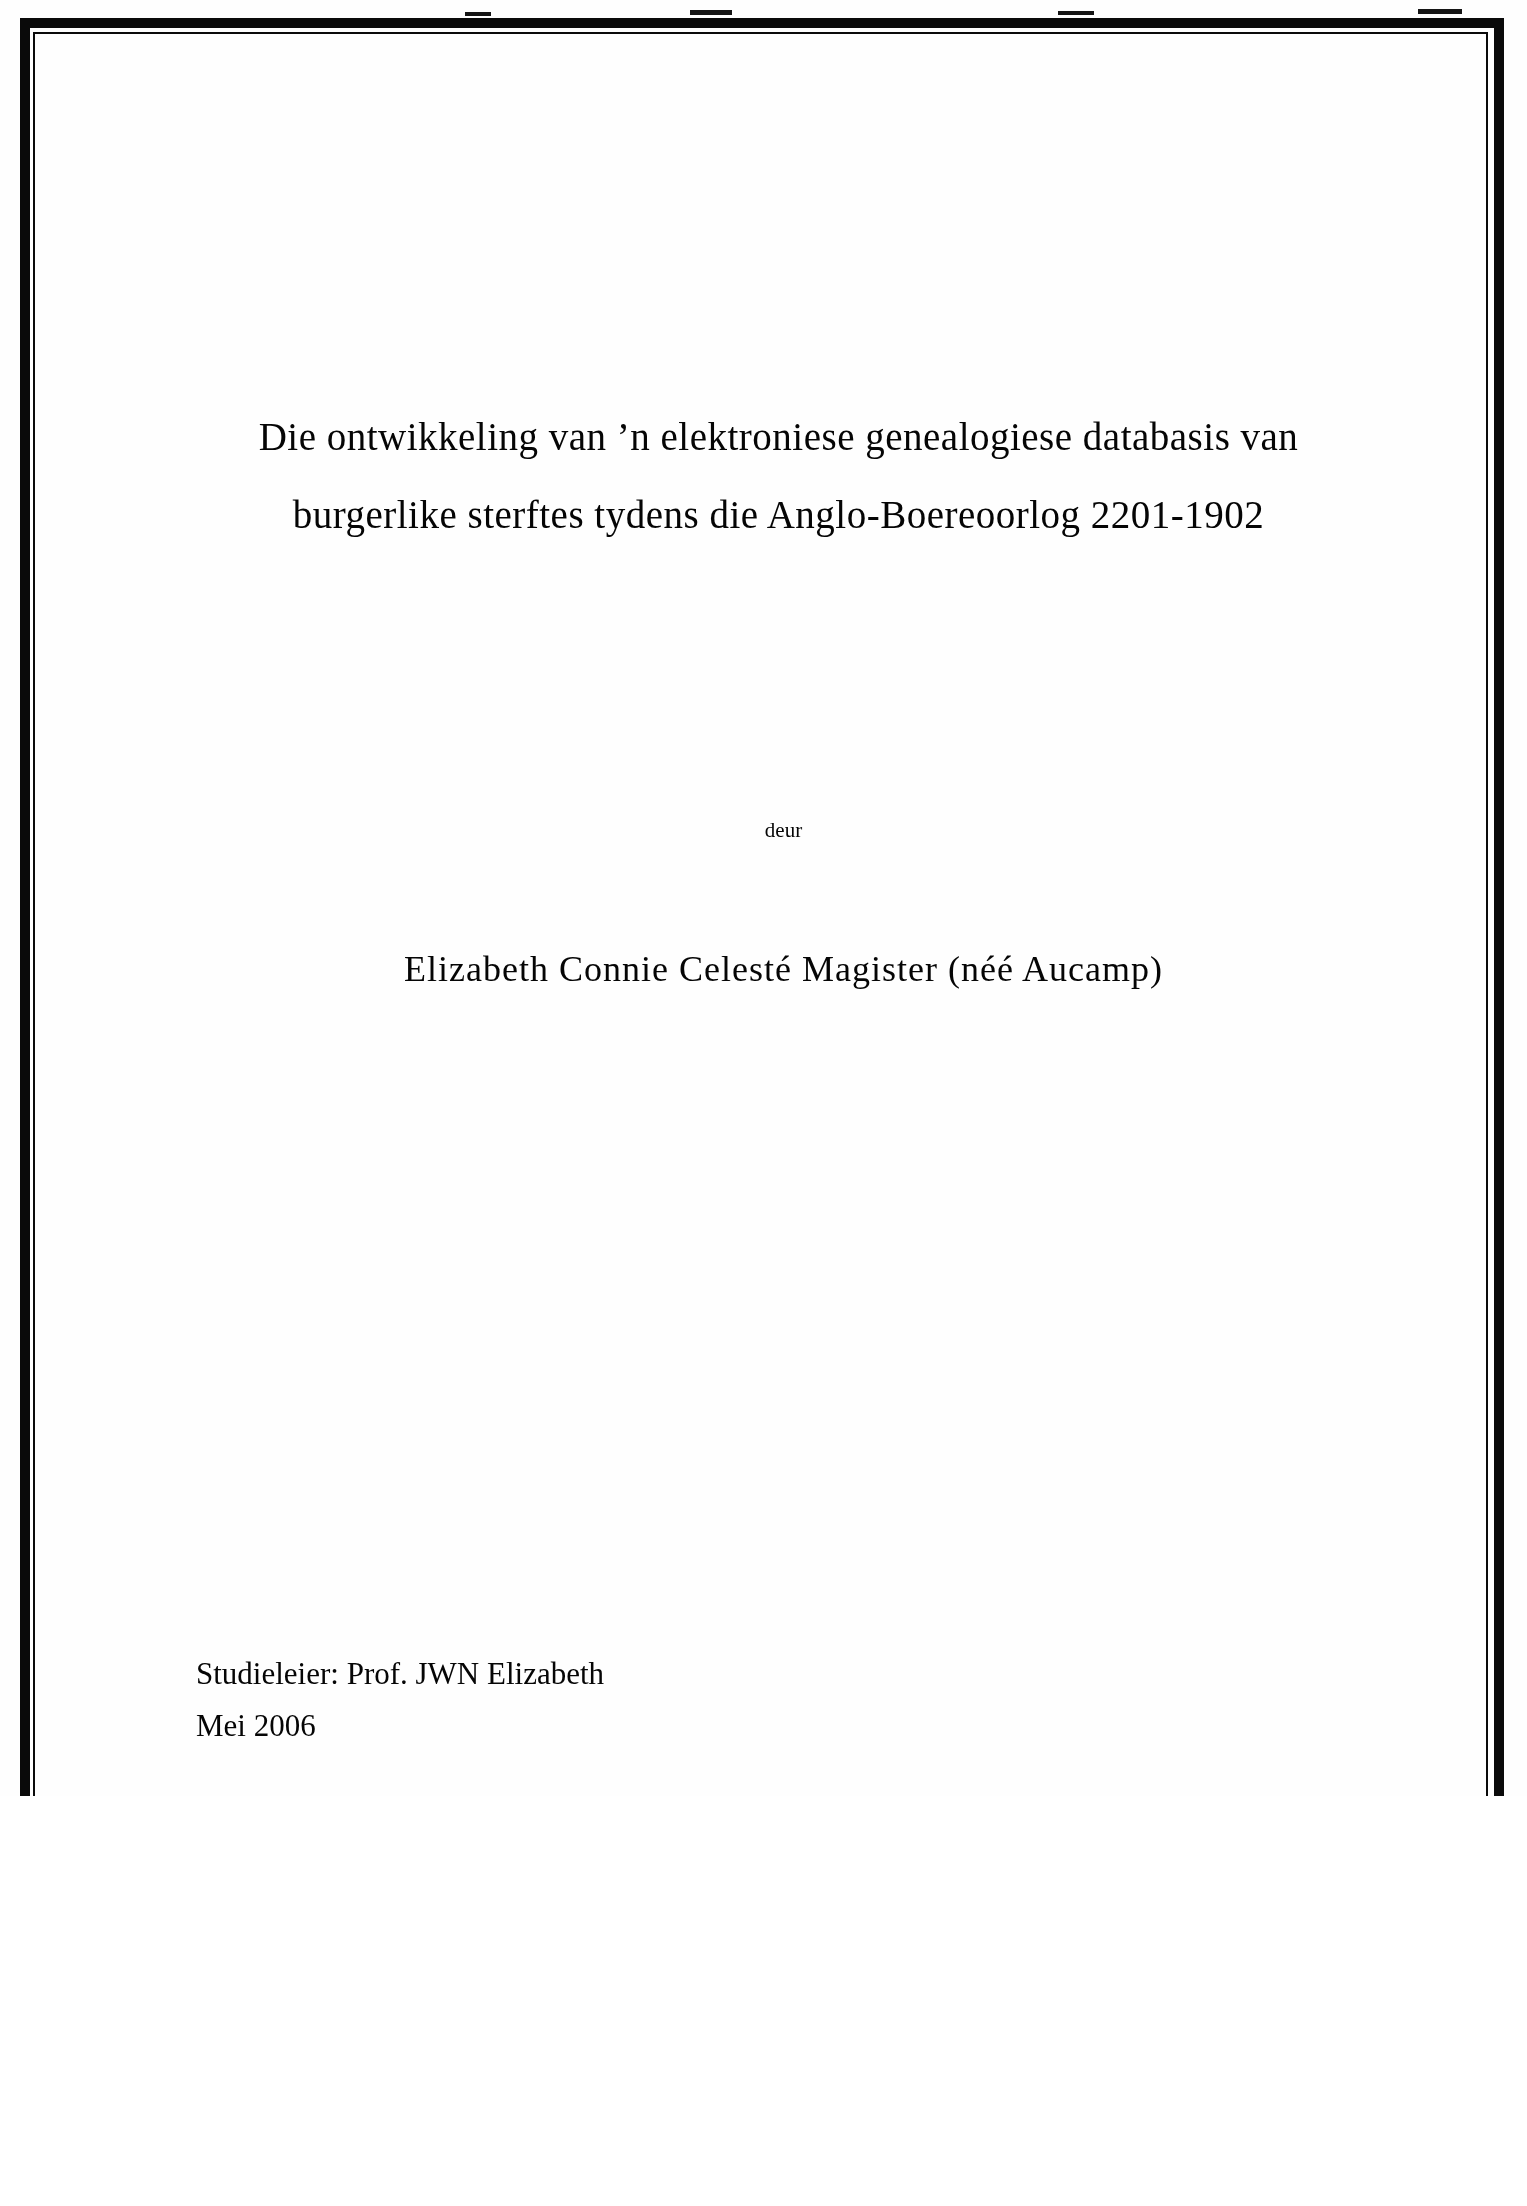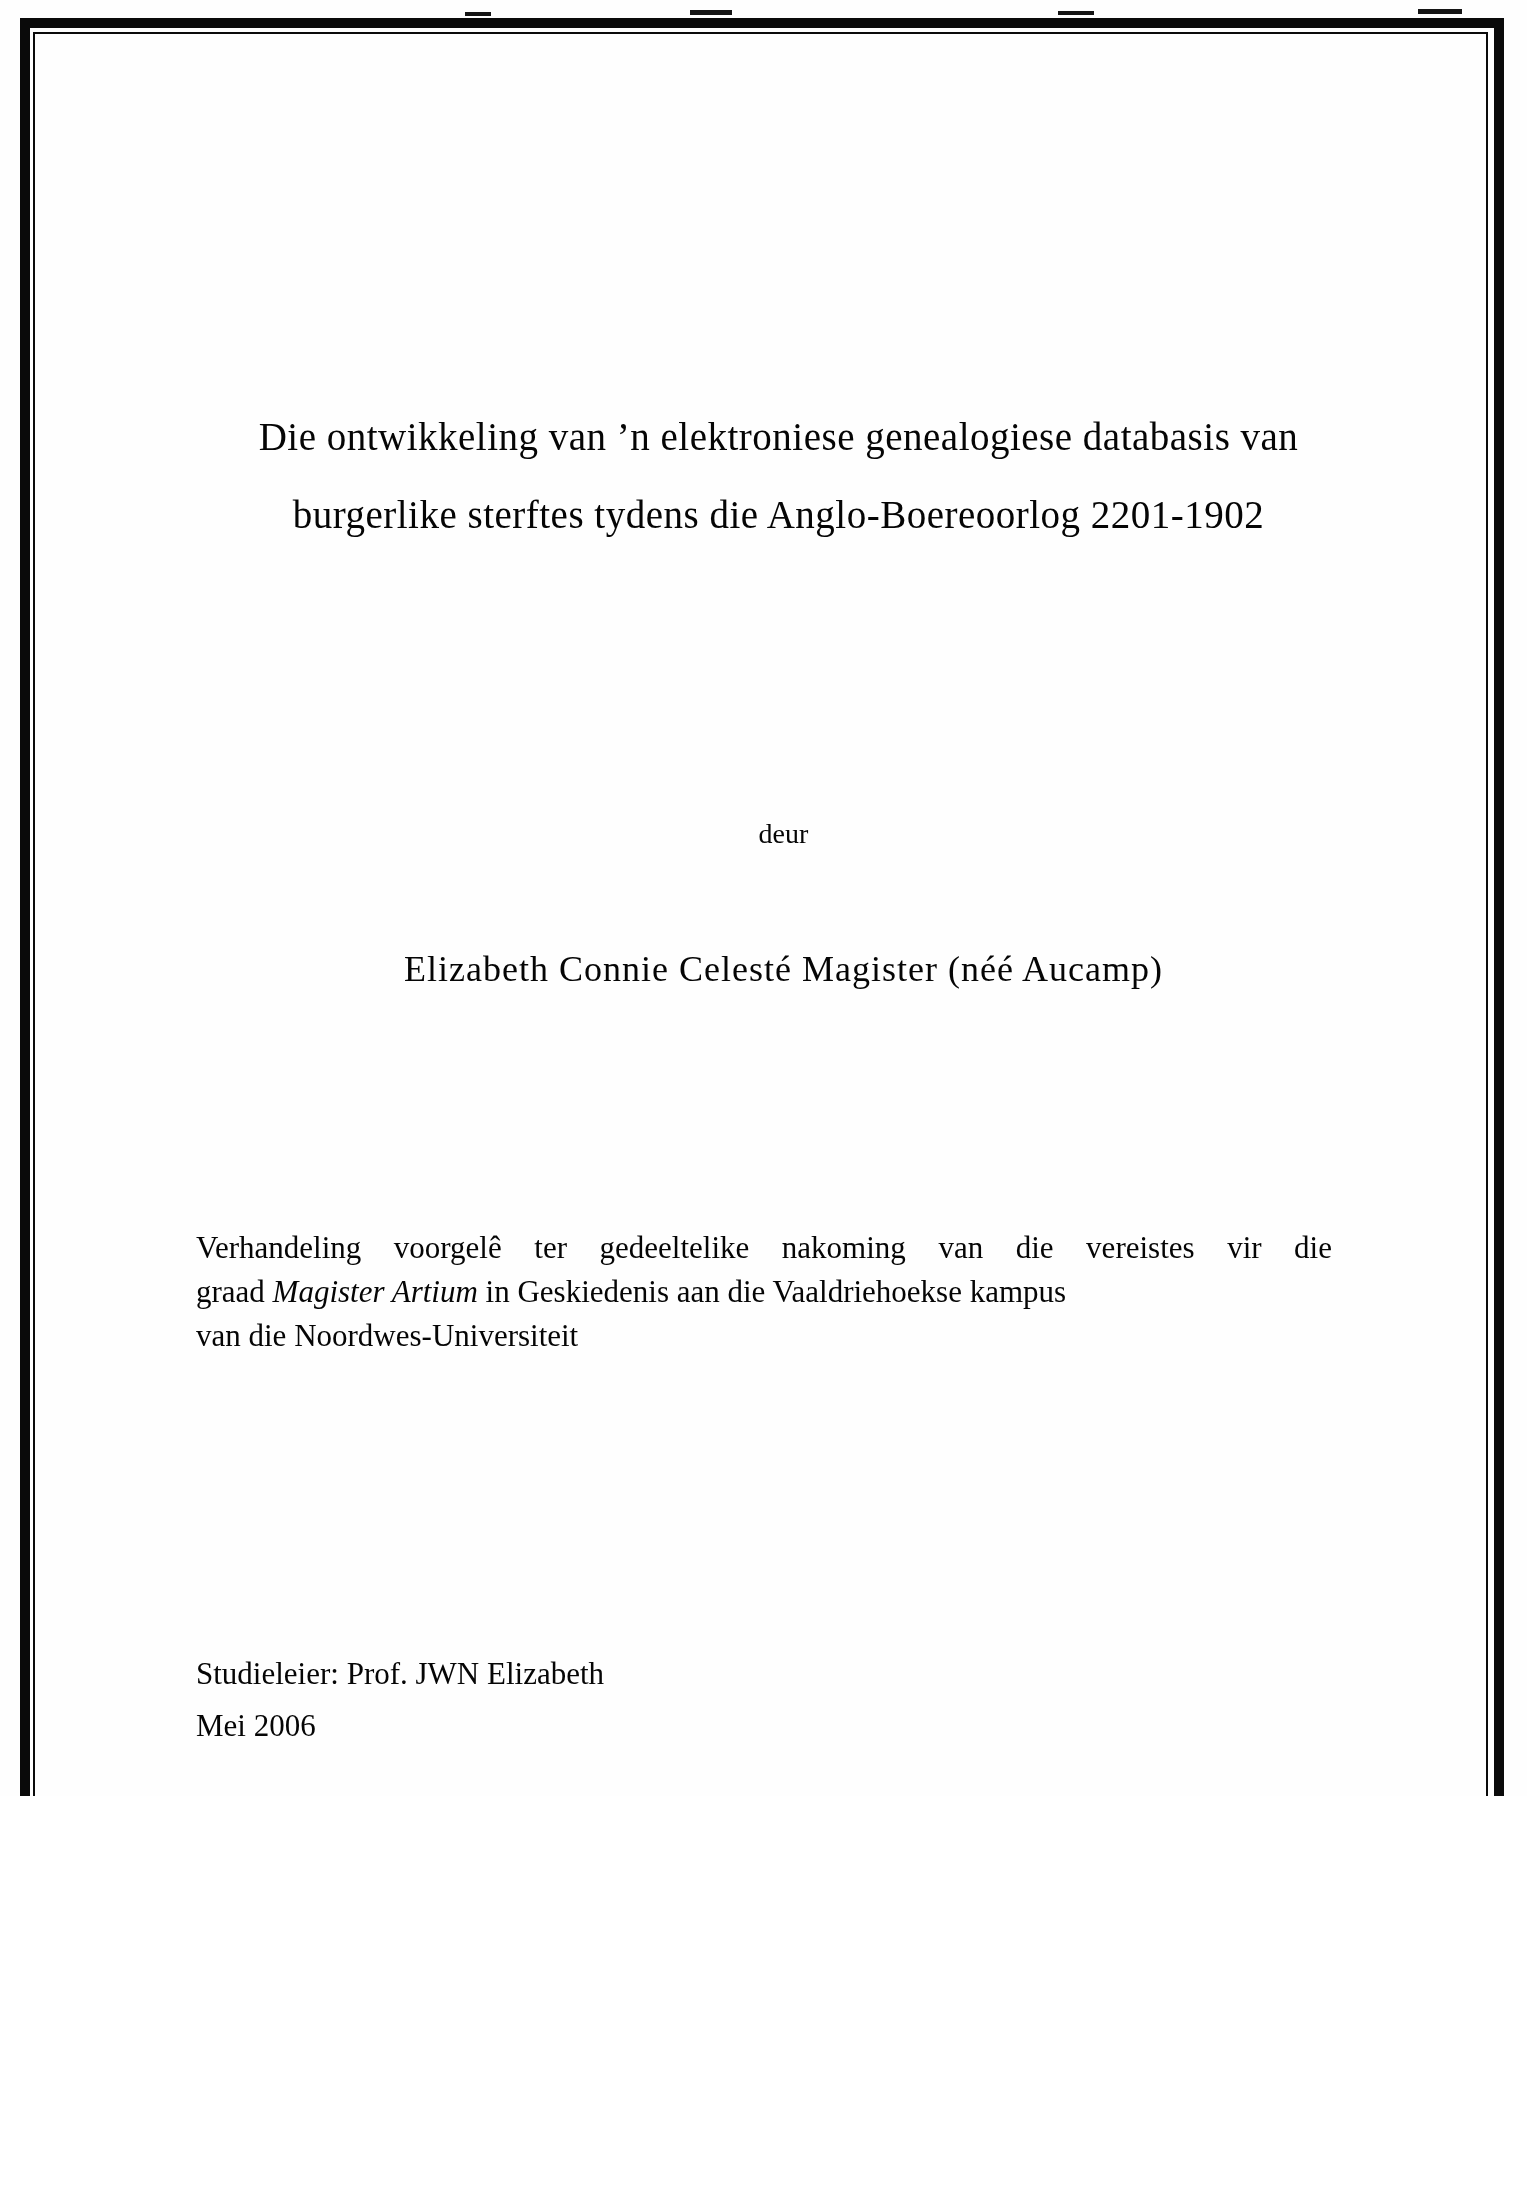--- a/index.html
+++ b/index.html
@@ -36,21 +36,21 @@
     text-align: center;
     font-size: 39px;
     letter-spacing: 0.5px;
     line-height: 78px;
   }
   .byline {
     position: absolute;
     left: 40px; right: 0;
     top: 818px;
     text-align: center;
-    font-size: 28px;
+    font-size: 21px;
   }
   .author {
     position: absolute;
     left: 40px; right: 0;
     top: 948px;
     text-align: center;
     font-size: 36px;
     letter-spacing: 1px;
   }
   .submission {
@@ -97,25 +97,20 @@
 
   <div class="title-block">
     <div>Die ontwikkeling van ’n elektroniese genealogiese databasis van</div>
     <div>burgerlike sterftes tydens die Anglo-Boereoorlog 2201-1902</div>
   </div>
 
   <div class="byline">deur</div>
 
   <div class="author">Elizabeth Connie Celesté Magister (néé Aucamp)</div>
 
-  <div class="submission">
-    <div class="justified">Verhandeling voorgelê ter gedeeltelike nakoming van die vereistes vir die</div>
-    <div><span>graad </span><em>Magister Artium</em><span> in Geskiedenis aan die Vaaldriehoekse kampus</span></div>
-    <div>van die Noordwes-Universiteit</div>
-  </div>
 
   <div class="supervisor-block">
     <div>Studieleier: Prof. JWN Elizabeth</div>
     <div>Mei 2006</div>
   </div>
 
   <div class="logo">
     <svg class="logo-mark" viewBox="0 0 200 156" aria-hidden="true">
 
       <path d="M 110 16 L 56 16 A 41.5 41.5 0 0 0 56 99 L 100 99" fill="none" stroke="#0a0a0a" stroke-width="28"></path>

